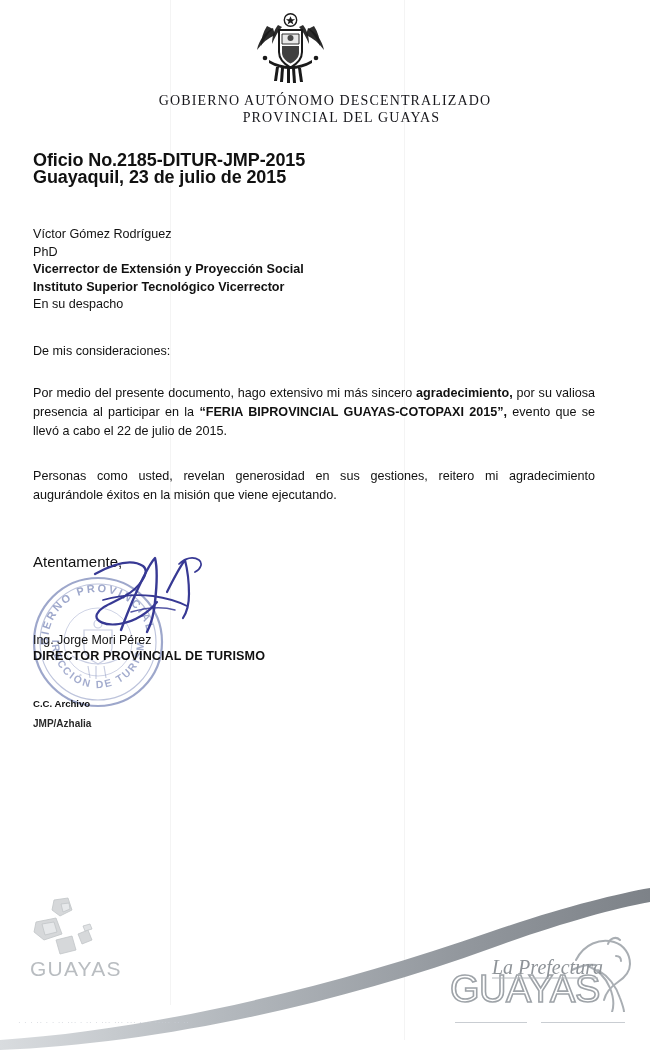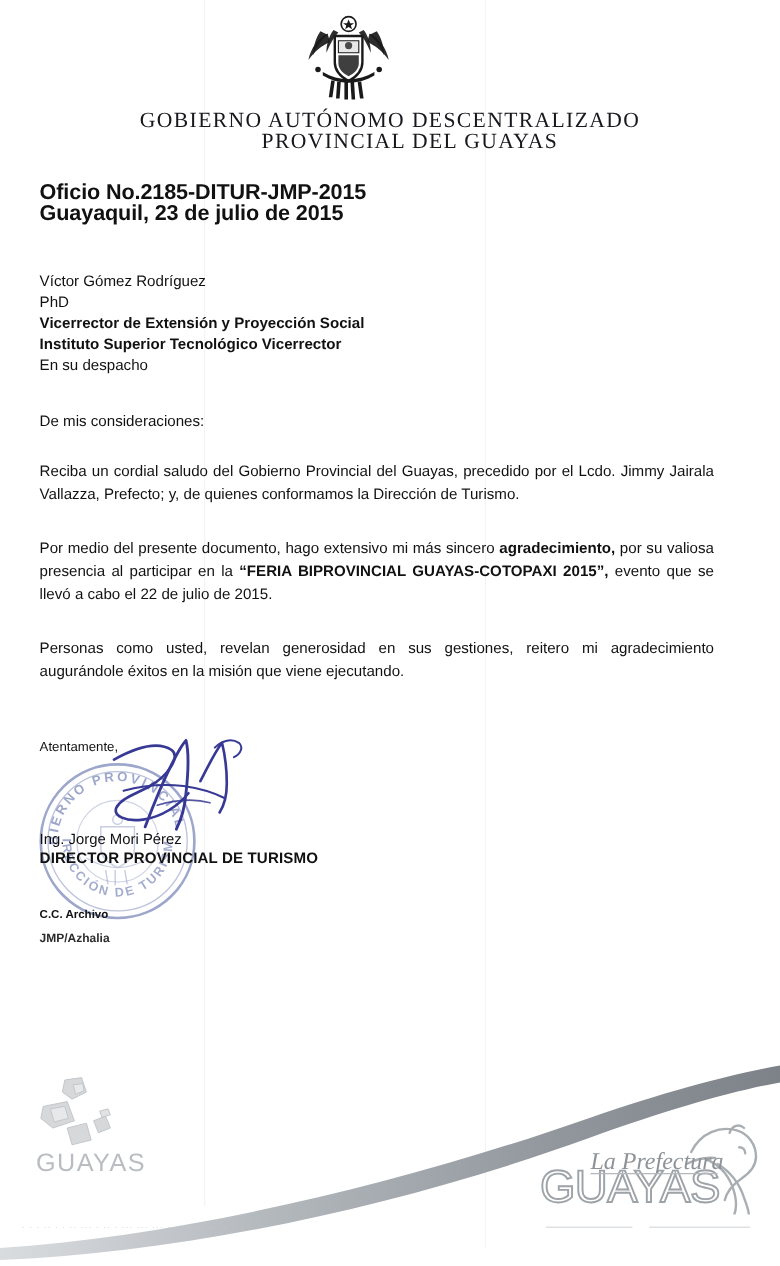--- a/index.html
+++ b/index.html
@@ -40,21 +40,21 @@
     width: 95px;
     height: 74px;
   }
   .org-title {
     position: absolute;
     left: 0;
     top: 92px;
     width: 650px;
     text-align: center;
     font-family: "Liberation Serif", serif;
-    font-size: 18px;
+    font-size: 14px;
     line-height: 17px;
     letter-spacing: 1.15px;
     color: #17171c;
   }
   .org-title .l2 { display: block; padding-left: 33px; }
 
   
   .sheet {
     position: absolute;
     left: 33px;
@@ -81,21 +81,21 @@
     margin: 0;
     margin-top: 26px;
     font-size: 12.6px;
     line-height: 19px;
     text-align: justify;
     text-justify: inter-word;
   }
   p.para b { font-weight: bold; }
   .closing {
     margin-top: 48px;
-    font-size: 11px;
+    font-size: 15px;
   }
 
   
   .sig-zone {
     position: relative;
     height: 165px;
   }
   .stamp {
     position: absolute;
     left: -5px;
@@ -246,21 +246,20 @@
       <div>Víctor  Gómez Rodríguez</div>
       <div>PhD</div>
       <div class="b">Vicerrector de Extensión y Proyección Social</div>
       <div class="b">Instituto Superior Tecnológico Vicerrector</div>
       <div>En su despacho</div>
     </div>
 
     <div class="salutation">De mis consideraciones:</div>
 
     <div>
-      <p class="para"><span>Reciba un cordial saludo del Gobierno Provincial del Guayas, precedido por el Lcdo. Jimmy Jairala Vallazza, Prefecto; y, de quienes conformamos la Dirección de Turismo.</span></p>
       <p class="para"><span>Por medio del presente documento, hago extensivo mi más sincero </span><b>agradecimiento,</b><span> por su valiosa presencia al participar en la </span><b>“FERIA BIPROVINCIAL GUAYAS-COTOPAXI 2015”,</b><span>  evento que se llevó a cabo el 22 de julio de 2015.</span></p>
       <p class="para"><span>Personas como usted, revelan generosidad en sus gestiones, reitero mi agradecimiento augurándole éxitos en la misión que viene ejecutando.</span></p>
     </div>
 
     <div class="closing">Atentamente,</div>
 
     <div class="sig-zone">
 
       <div class="stamp">
         <svg viewBox="0 0 140 140" width="140" height="140" aria-hidden="true">

